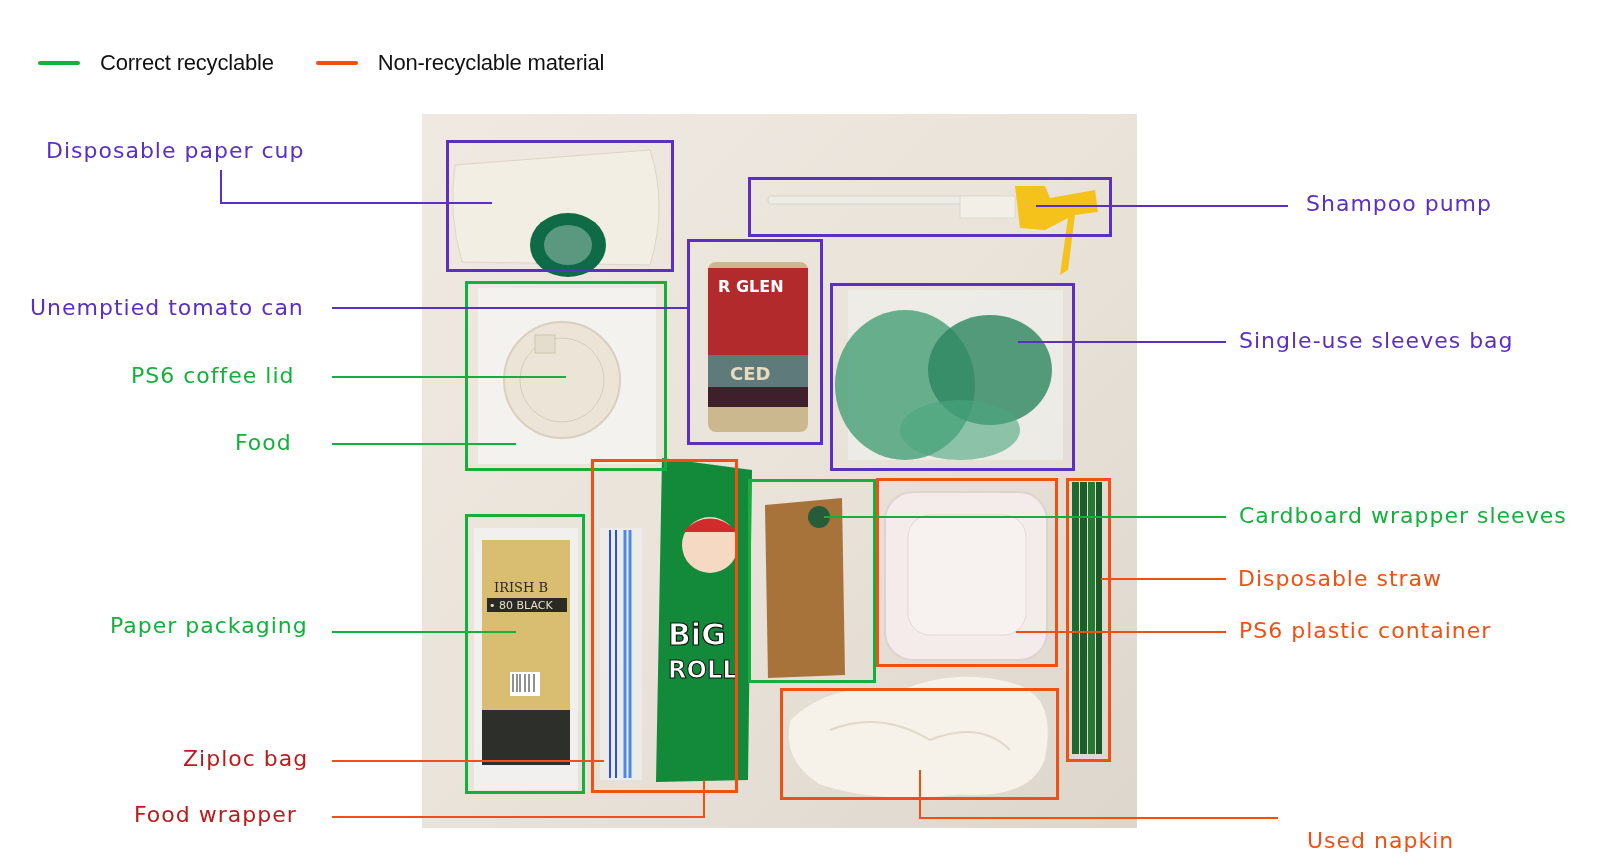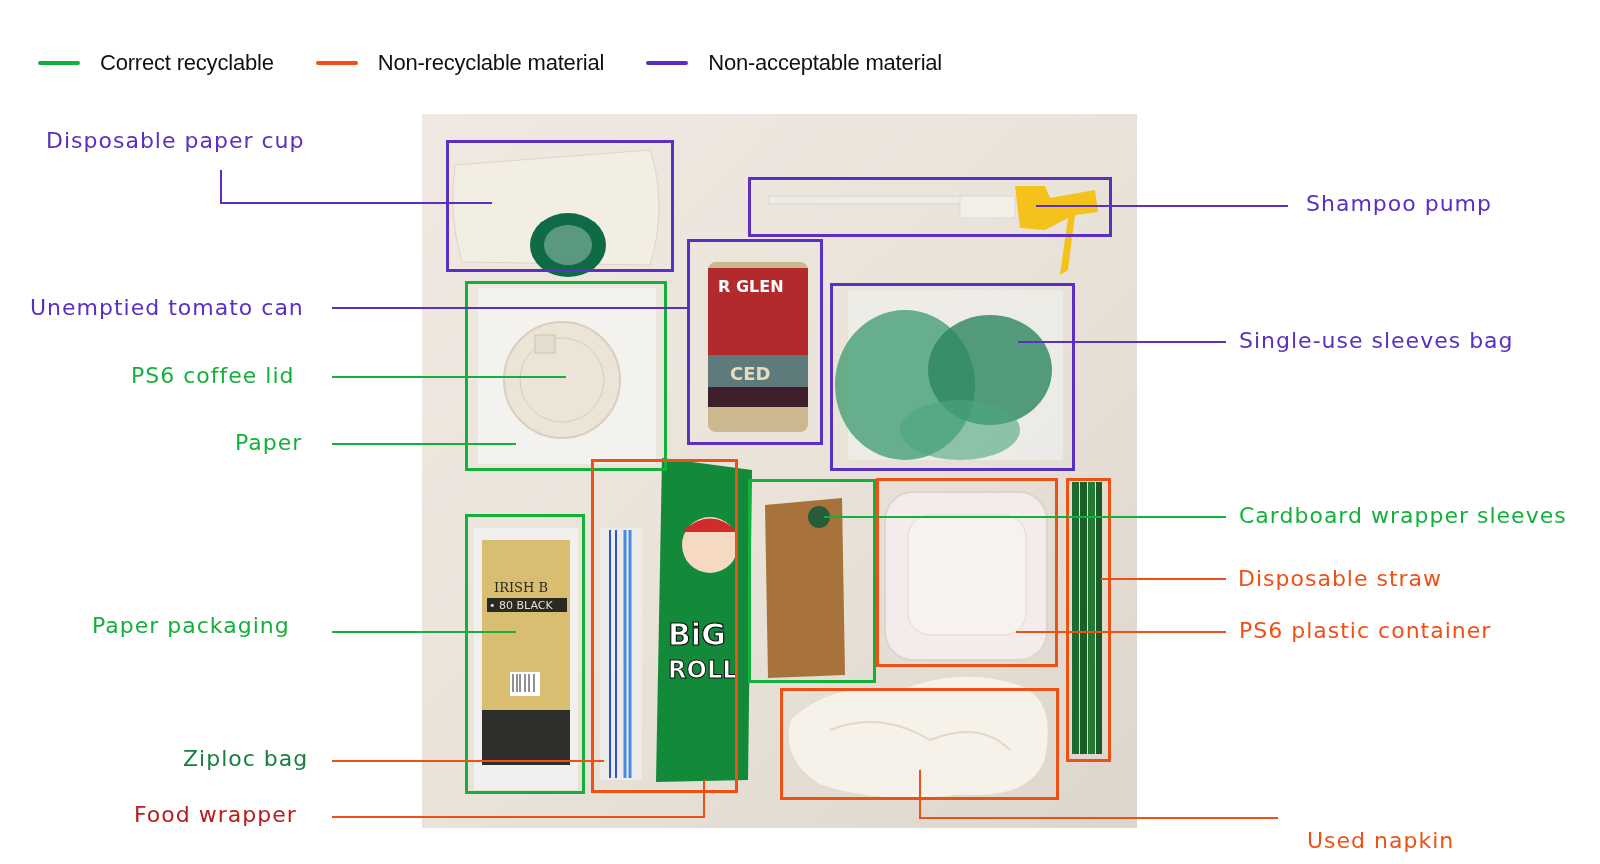--- a/index.html
+++ b/index.html
@@ -19,24 +19,20 @@
 <body>
 
 <div class="legend">
   <div class="legend-item">
     <span class="legend-swatch" style="background:#14b03c"></span>
     <span class="legend-label">Correct recyclable</span>
   </div>
   <div class="legend-item">
     <span class="legend-swatch" style="background:#f05014"></span>
     <span class="legend-label">Non-recyclable material</span>
-  </div>
-  <div class="legend-item">
-    <span class="legend-swatch" style="background:#5a2fc2"></span>
-    <span class="legend-label">Non-acceptable material</span>
   </div>
 </div>
 
 <div class="photo"></div>
 
 <svg class="overlay" width="1600" height="864">
 
   <g>
     <path d="M455 165 L650 150 Q668 205 650 265 L462 262 Q448 215 455 165 Z" fill="#f3eee4" stroke="#ddd4c6"></path>
     <ellipse cx="568" cy="245" rx="38" ry="32" fill="#0f6b45"></ellipse>
@@ -152,25 +148,25 @@
     <polyline points="1226,517 824,517" stroke="#14b03c"></polyline>
     <polyline points="1226,579 1101,579" stroke="#f05014"></polyline>
     <polyline points="1226,632 1016,632" stroke="#f05014"></polyline>
     <polyline points="332,632 516,632" stroke="#14b03c"></polyline>
     <polyline points="332,761 604,761" stroke="#f05014"></polyline>
     <polyline points="332,817 704,817 704,780" stroke="#f05014"></polyline>
     <polyline points="1278,818 920,818 920,770" stroke="#f05014"></polyline>
   </g>
 </svg>
 
-<div class="label" style="left:46px;top:128px;color:#5a2fc2">Disposable paper cup</div>
+<div class="label" style="left:46px;top:138px;color:#5a2fc2">Disposable paper cup</div>
 <div class="label" style="left:30px;top:295px;color:#5a2fc2">Unemptied tomato can</div>
 <div class="label" style="left:131px;top:363px;color:#14b03c">PS6 coffee lid</div>
-<div class="label" style="left:235px;top:430px;color:#14b03c">Paper</div>
-<div class="label" style="left:92px;top:613px;color:#14b03c">Paper packaging</div>
-<div class="label" style="left:183px;top:746px;color:#15803d">Ziploc bag</div>
+<div class="label" style="left:235px;top:430px;color:#14b03c">Food</div>
+<div class="label" style="left:110px;top:613px;color:#14b03c">Paper packaging</div>
+<div class="label" style="left:183px;top:746px;color:#b91c1c">Ziploc bag</div>
 <div class="label" style="left:134px;top:802px;color:#b91c1c">Food wrapper</div>
 <div class="label" style="left:1306px;top:191px;color:#5a2fc2">Shampoo pump</div>
 <div class="label" style="left:1239px;top:328px;color:#5a2fc2">Single-use sleeves bag</div>
 <div class="label" style="left:1239px;top:503px;color:#14b03c">Cardboard wrapper sleeves</div>
 <div class="label" style="left:1238px;top:566px;color:#f05014">Disposable straw</div>
 <div class="label" style="left:1239px;top:618px;color:#f05014">PS6 plastic container</div>
 <div class="label" style="left:1307px;top:828px;color:#f05014">Used napkin</div>
 
 </body></html>

